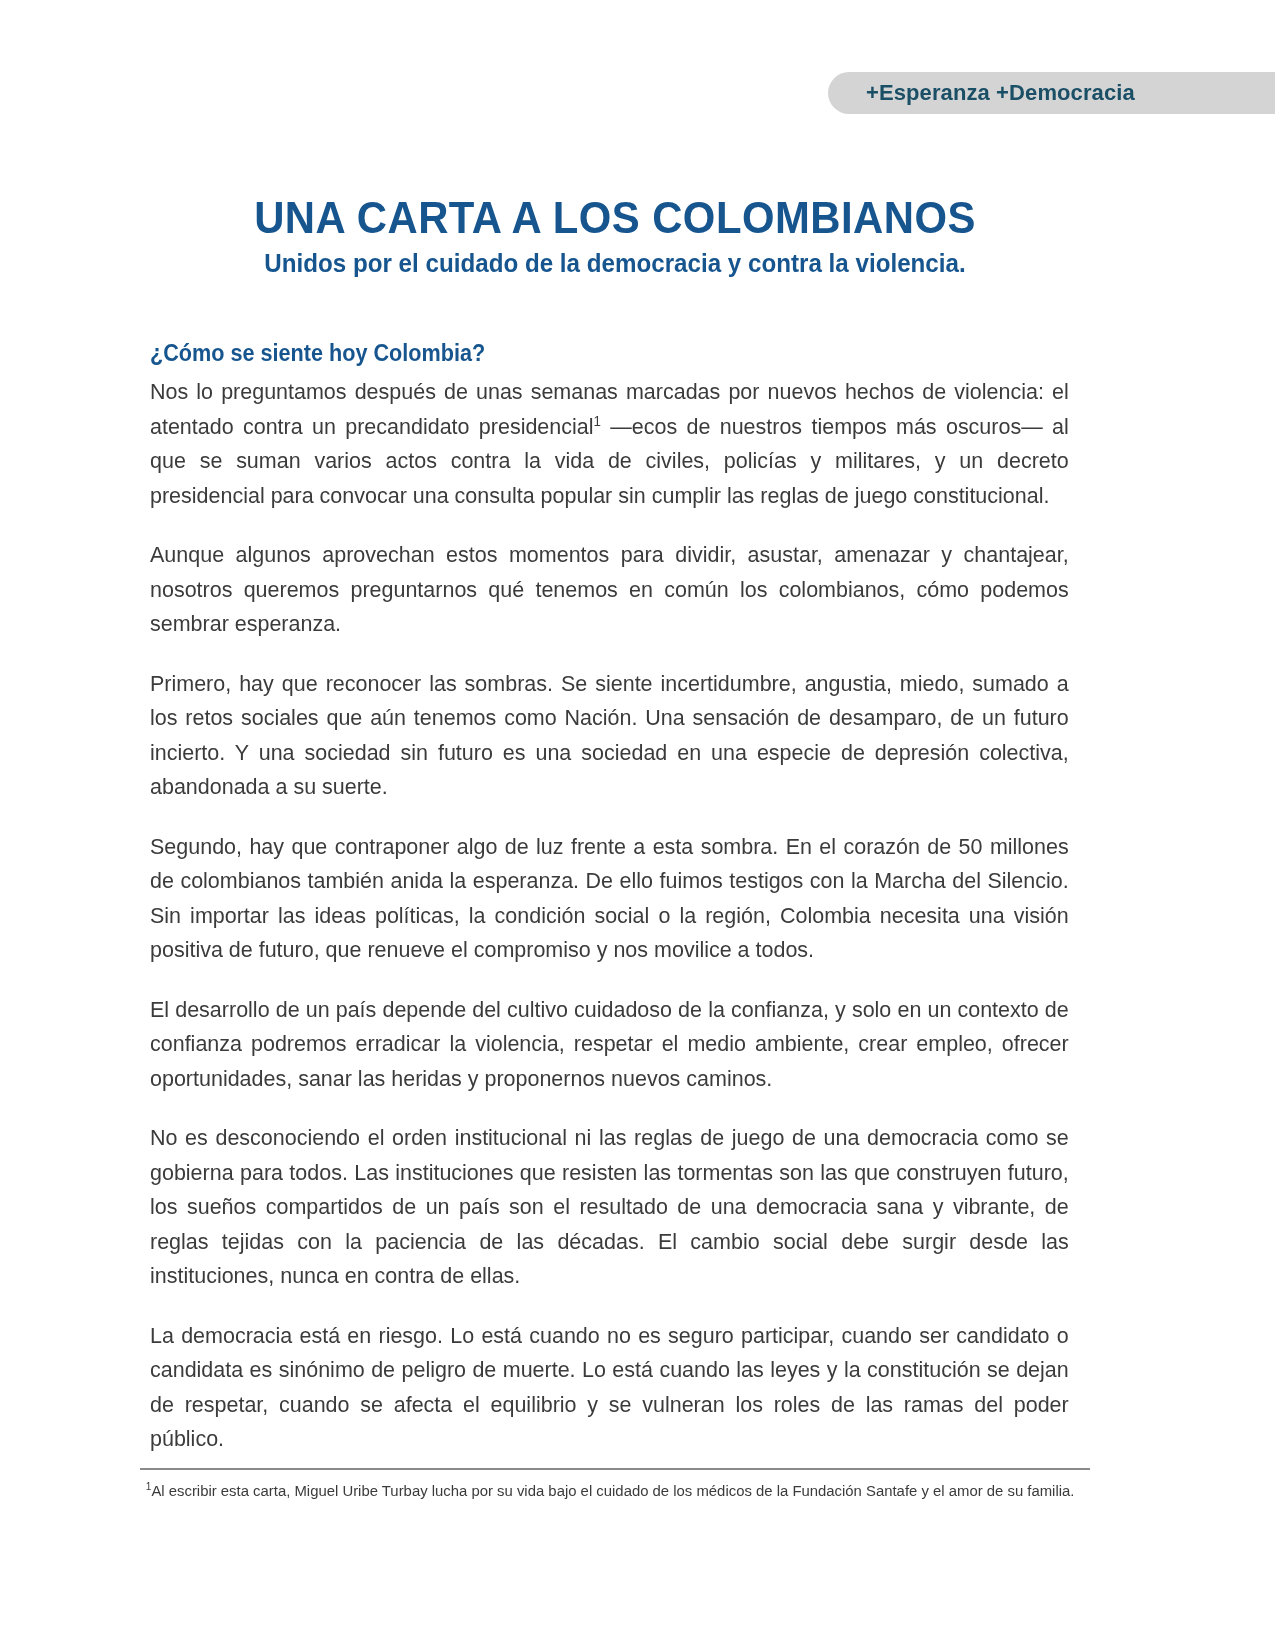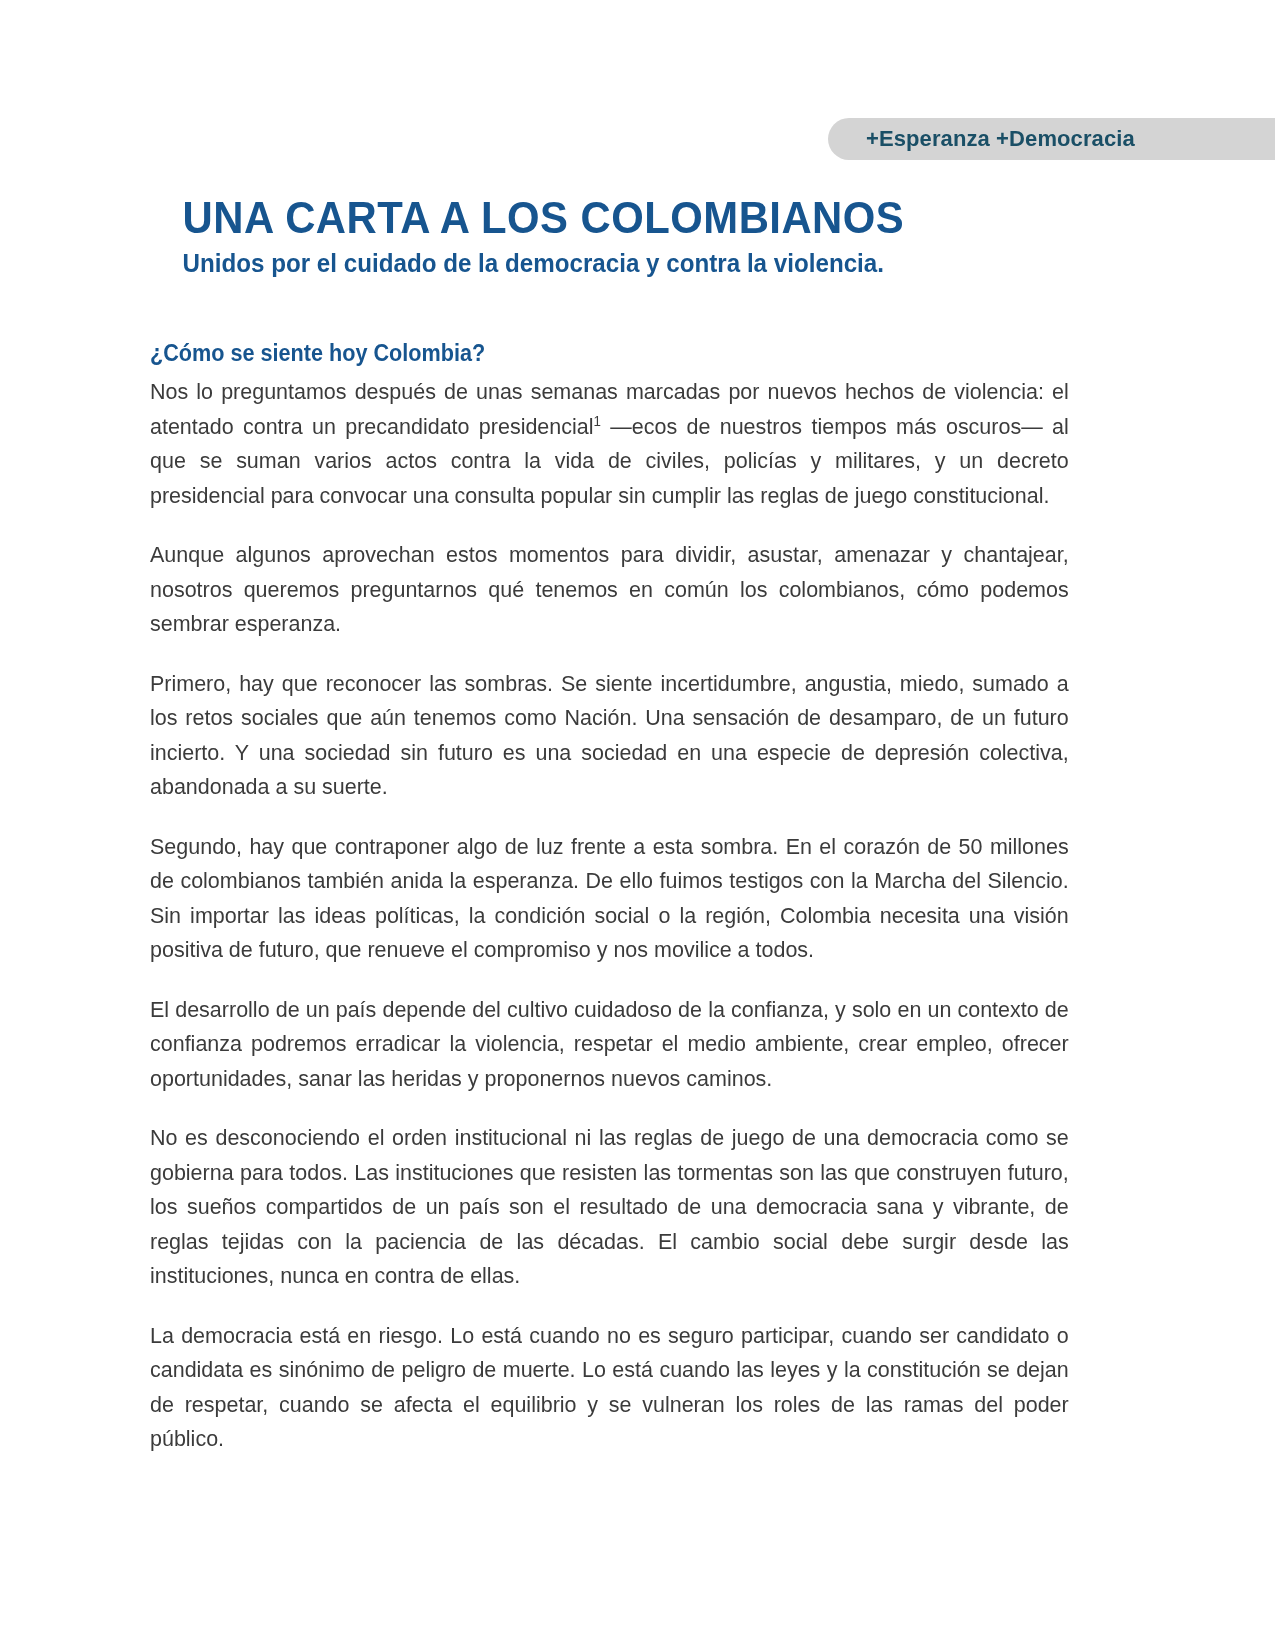--- a/index.html
+++ b/index.html
@@ -32,38 +32,38 @@
   .badge {
     display: flex;
     align-items: center;
     justify-content: flex-start;
     height: 42px;
     padding: 0 40px 0 38px;
     background: #d4d4d4;
     border-top-left-radius: 21px;
     border-bottom-left-radius: 21px;
     box-sizing: border-box;
-    margin-top: 46px;
   }
 
   .badge-text {
     font-family: "Liberation Sans", "DejaVu Sans", sans-serif;
     font-size: 22px;
     font-weight: bold;
     color: #1a4f66;
     letter-spacing: 0.1px;
     white-space: nowrap;
   }
 
   
   .title-block {
     position: absolute;
     top: 192px;
     left: 150px;
     width: 930px;
+    text-align: center;
   }
 
   .doc-title {
     font-family: "Liberation Sans Narrow", "Liberation Sans", "DejaVu Sans Condensed", sans-serif;
     font-size: 45px;
     line-height: 52px;
     font-weight: bold;
     color: #17558f;
     letter-spacing: 0.5px;
     margin: 0;
@@ -191,14 +191,20 @@
     <p class="para">Segundo, hay que contraponer algo de luz frente a esta sombra. En el corazón de 50 millones de colombianos también anida la esperanza. De ello fuimos testigos con la Marcha del Silencio. Sin importar las ideas políticas, la condición social o la región, Colombia necesita una visión positiva de futuro, que renueve el compromiso y nos movilice a todos.</p>
 
     <p class="para">El desarrollo de un país depende del cultivo cuidadoso de la confianza, y solo en un contexto de confianza podremos erradicar la violencia, respetar el medio ambiente, crear empleo, ofrecer oportunidades, sanar las heridas y proponernos nuevos caminos.</p>
 
     <p class="para">No es desconociendo el orden institucional ni las reglas de juego de una democracia como se gobierna para todos. Las instituciones que resisten las tormentas son las que construyen futuro, los sueños compartidos de un país son el resultado de una democracia sana y vibrante, de reglas tejidas con la paciencia de las décadas. El cambio social debe surgir desde las instituciones, nunca en contra de ellas.</p>
 
     <p class="para">La democracia está en riesgo. Lo está cuando no es seguro participar, cuando ser candidato o candidata es sinónimo de peligro de muerte. Lo está cuando las leyes y la constitución se dejan de respetar, cuando se afecta el equilibrio y se vulneran los roles de las ramas del poder público.</p>
 
   </div>
 
+  <div class="footnote-area">
+    <div class="footnote-rule"></div>
+    <p class="footnote-text">
+      <sup>1</sup><span>Al escribir esta carta, Miguel Uribe Turbay lucha por su vida bajo el cuidado de los médicos de la Fundación Santafe y el amor de su familia.</span>
+    </p>
+  </div>
 
 </div>
 
 </body></html>

